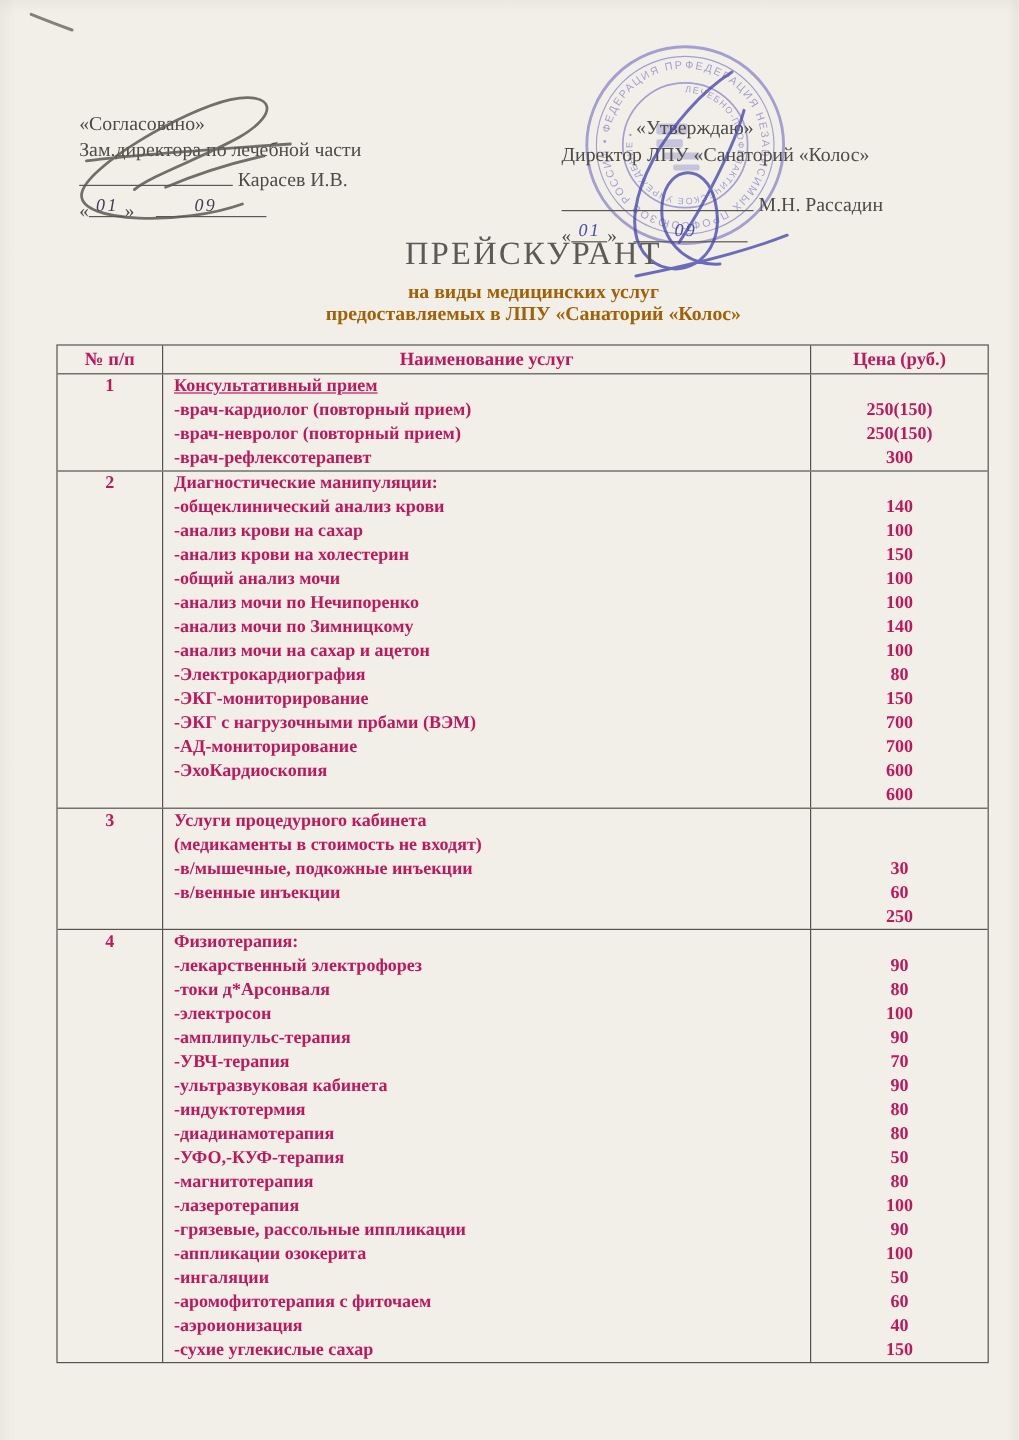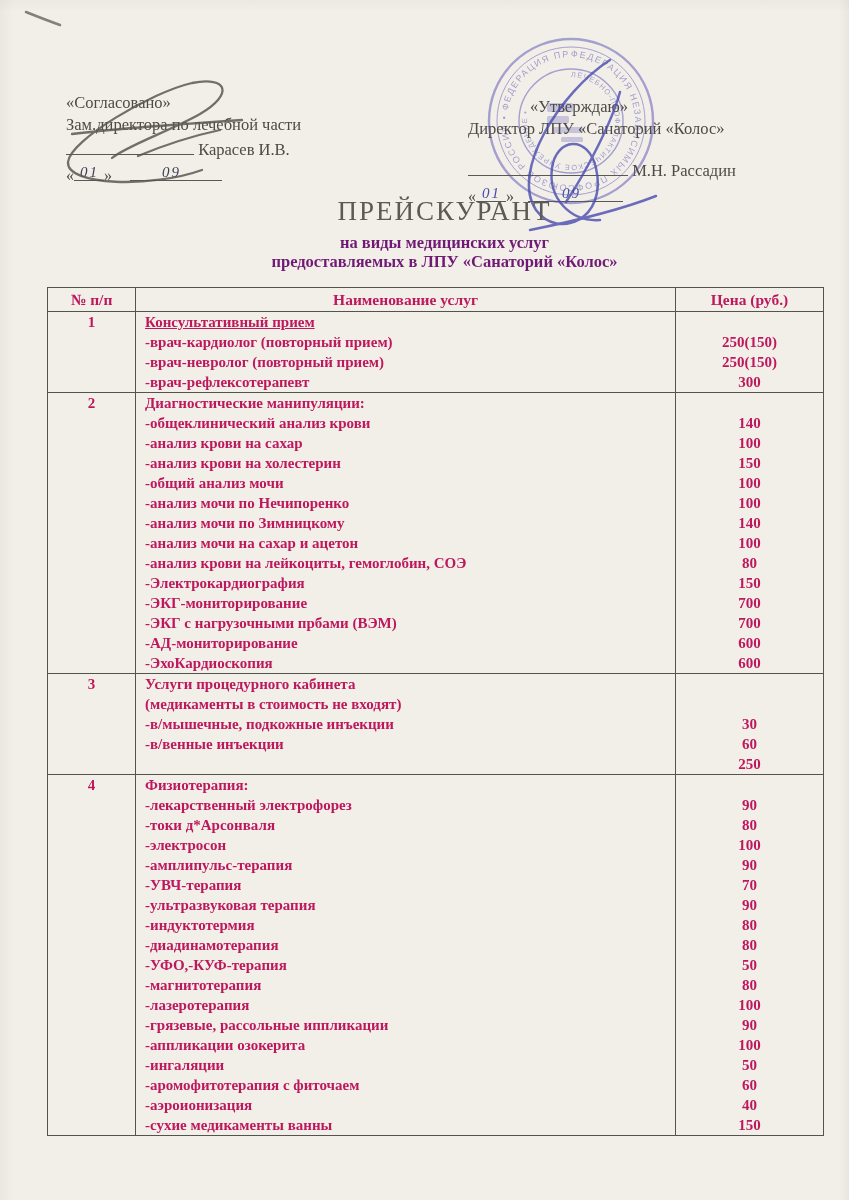--- a/index.html
+++ b/index.html
@@ -20,21 +20,21 @@
   .appr{font-size:16.5px;line-height:22px;color:#4d4b47;}
   .appr .indent1{padding-left:62px;}
   .uline{display:inline-block;border-bottom:1.2px solid #5a5854;height:15px;vertical-align:baseline;position:relative;}
   .hand{font-style:italic;color:#3e3e58;font-size:15px;position:absolute;top:-4px;left:6px;letter-spacing:2px;}
   .hand.blue{color:#4a4caa;}
   .daterow{margin-top:4px;font-size:16px;}
 
   
   .titleblk{left:47px;top:196px;width:795px;text-align:center;}
   .title-main{font-size:27px;letter-spacing:2px;color:#5c5a56;font-weight:400;}
-  .title-sub{font-size:16.5px;font-weight:bold;color:#701a75;line-height:19px;margin-top:6px;}
+  .title-sub{font-size:16.5px;font-weight:bold;color:#a16207;line-height:19px;margin-top:6px;}
 
   
   .ptable{left:47px;top:287px;width:775px;border:1.4px solid #55534f;border-bottom:1.6px solid #55534f;font-weight:bold;font-size:15px;color:#be185d;}
   .thead{display:grid;grid-template-columns:88px 540px 1fr;border-bottom:1.6px solid #55534f;height:23px;line-height:23px;text-align:center;font-size:15.5px;}
   .thead .c{border-right:1.2px solid #55534f;}
   .thead .c:last-child{border-right:none;}
   .trow{display:grid;grid-template-columns:88px 540px 1fr;border-bottom:1.2px solid #55534f;}
   .trow:last-child{border-bottom:none;}
   .cell{border-right:1.2px solid #55534f;}
   .cell:last-child{border-right:none;}
@@ -158,21 +158,20 @@
         <div class="cell num">2</div>
         <div class="cell names">
           <div class="ln">Диагностические манипуляции:</div>
           <div class="ln">-общеклинический анализ крови</div>
           <div class="ln">-анализ крови на сахар</div>
           <div class="ln">-анализ крови на холестерин</div>
           <div class="ln">-общий анализ мочи</div>
           <div class="ln">-анализ мочи по Нечипоренко</div>
           <div class="ln">-анализ мочи по Зимницкому</div>
           <div class="ln">-анализ мочи на сахар и ацетон</div>
-          <div class="ln">-анализ крови на лейкоциты, гемоглобин, СОЭ</div>
           <div class="ln">-Электрокардиография</div>
           <div class="ln">-ЭКГ-мониторирование</div>
           <div class="ln">-ЭКГ с нагрузочными прбами (ВЭМ)</div>
           <div class="ln">-АД-мониторирование</div>
           <div class="ln">-ЭхоКардиоскопия</div>
         </div>
         <div class="cell prices">
           <div class="ln">&nbsp;</div>
           <div class="ln">140</div>
           <div class="ln">100</div>
@@ -207,32 +206,32 @@
       </div>
       <div class="trow">
         <div class="cell num">4</div>
         <div class="cell names">
           <div class="ln">Физиотерапия:</div>
           <div class="ln">-лекарственный электрофорез</div>
           <div class="ln">-токи д*Арсонваля</div>
           <div class="ln">-электросон</div>
           <div class="ln">-амплипульс-терапия</div>
           <div class="ln">-УВЧ-терапия</div>
-          <div class="ln">-ультразвуковая терапия</div>
+          <div class="ln">-ультразвуковая кабинета</div>
           <div class="ln">-индуктотермия</div>
           <div class="ln">-диадинамотерапия</div>
           <div class="ln">-УФО,-КУФ-терапия</div>
           <div class="ln">-магнитотерапия</div>
           <div class="ln">-лазеротерапия</div>
           <div class="ln">-грязевые, рассольные иппликации</div>
           <div class="ln">-аппликации озокерита</div>
           <div class="ln">-ингаляции</div>
           <div class="ln">-аромофитотерапия с фиточаем</div>
           <div class="ln">-аэроионизация</div>
-          <div class="ln">-сухие медикаменты ванны</div>
+          <div class="ln">-сухие углекислые сахар</div>
         </div>
         <div class="cell prices">
           <div class="ln">&nbsp;</div>
           <div class="ln">90</div>
           <div class="ln">80</div>
           <div class="ln">100</div>
           <div class="ln">90</div>
           <div class="ln">70</div>
           <div class="ln">90</div>
           <div class="ln">80</div>

